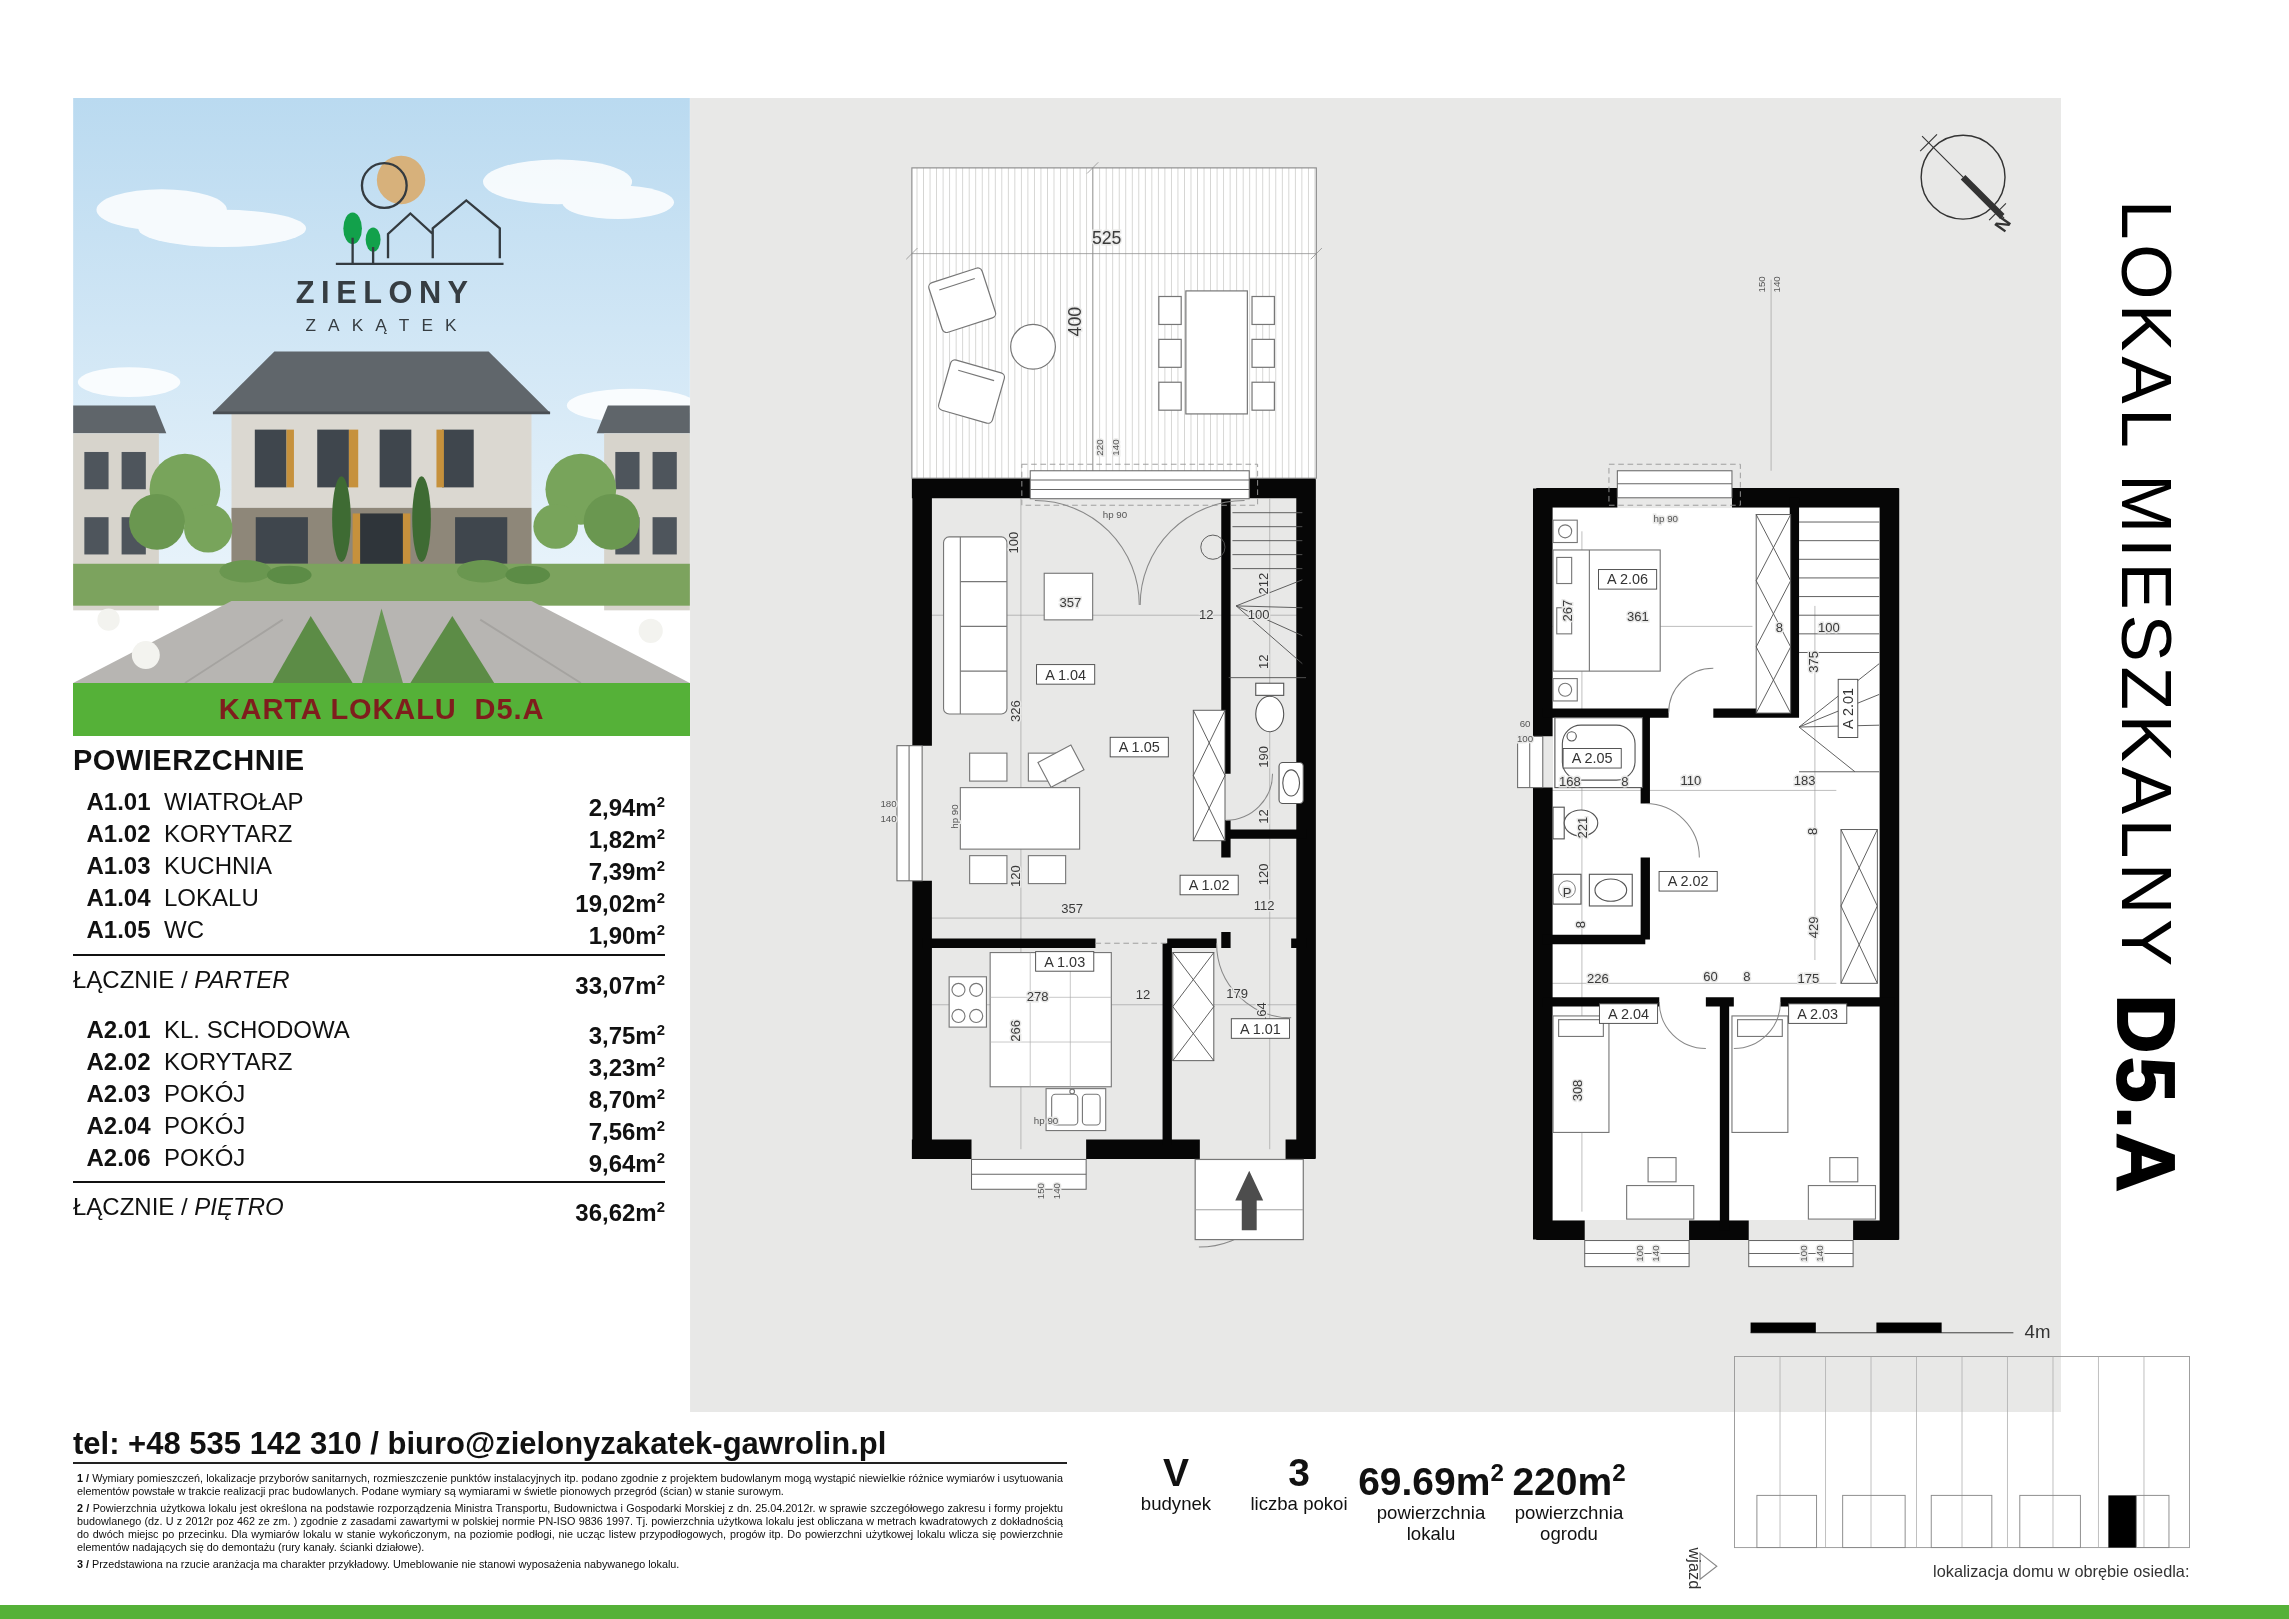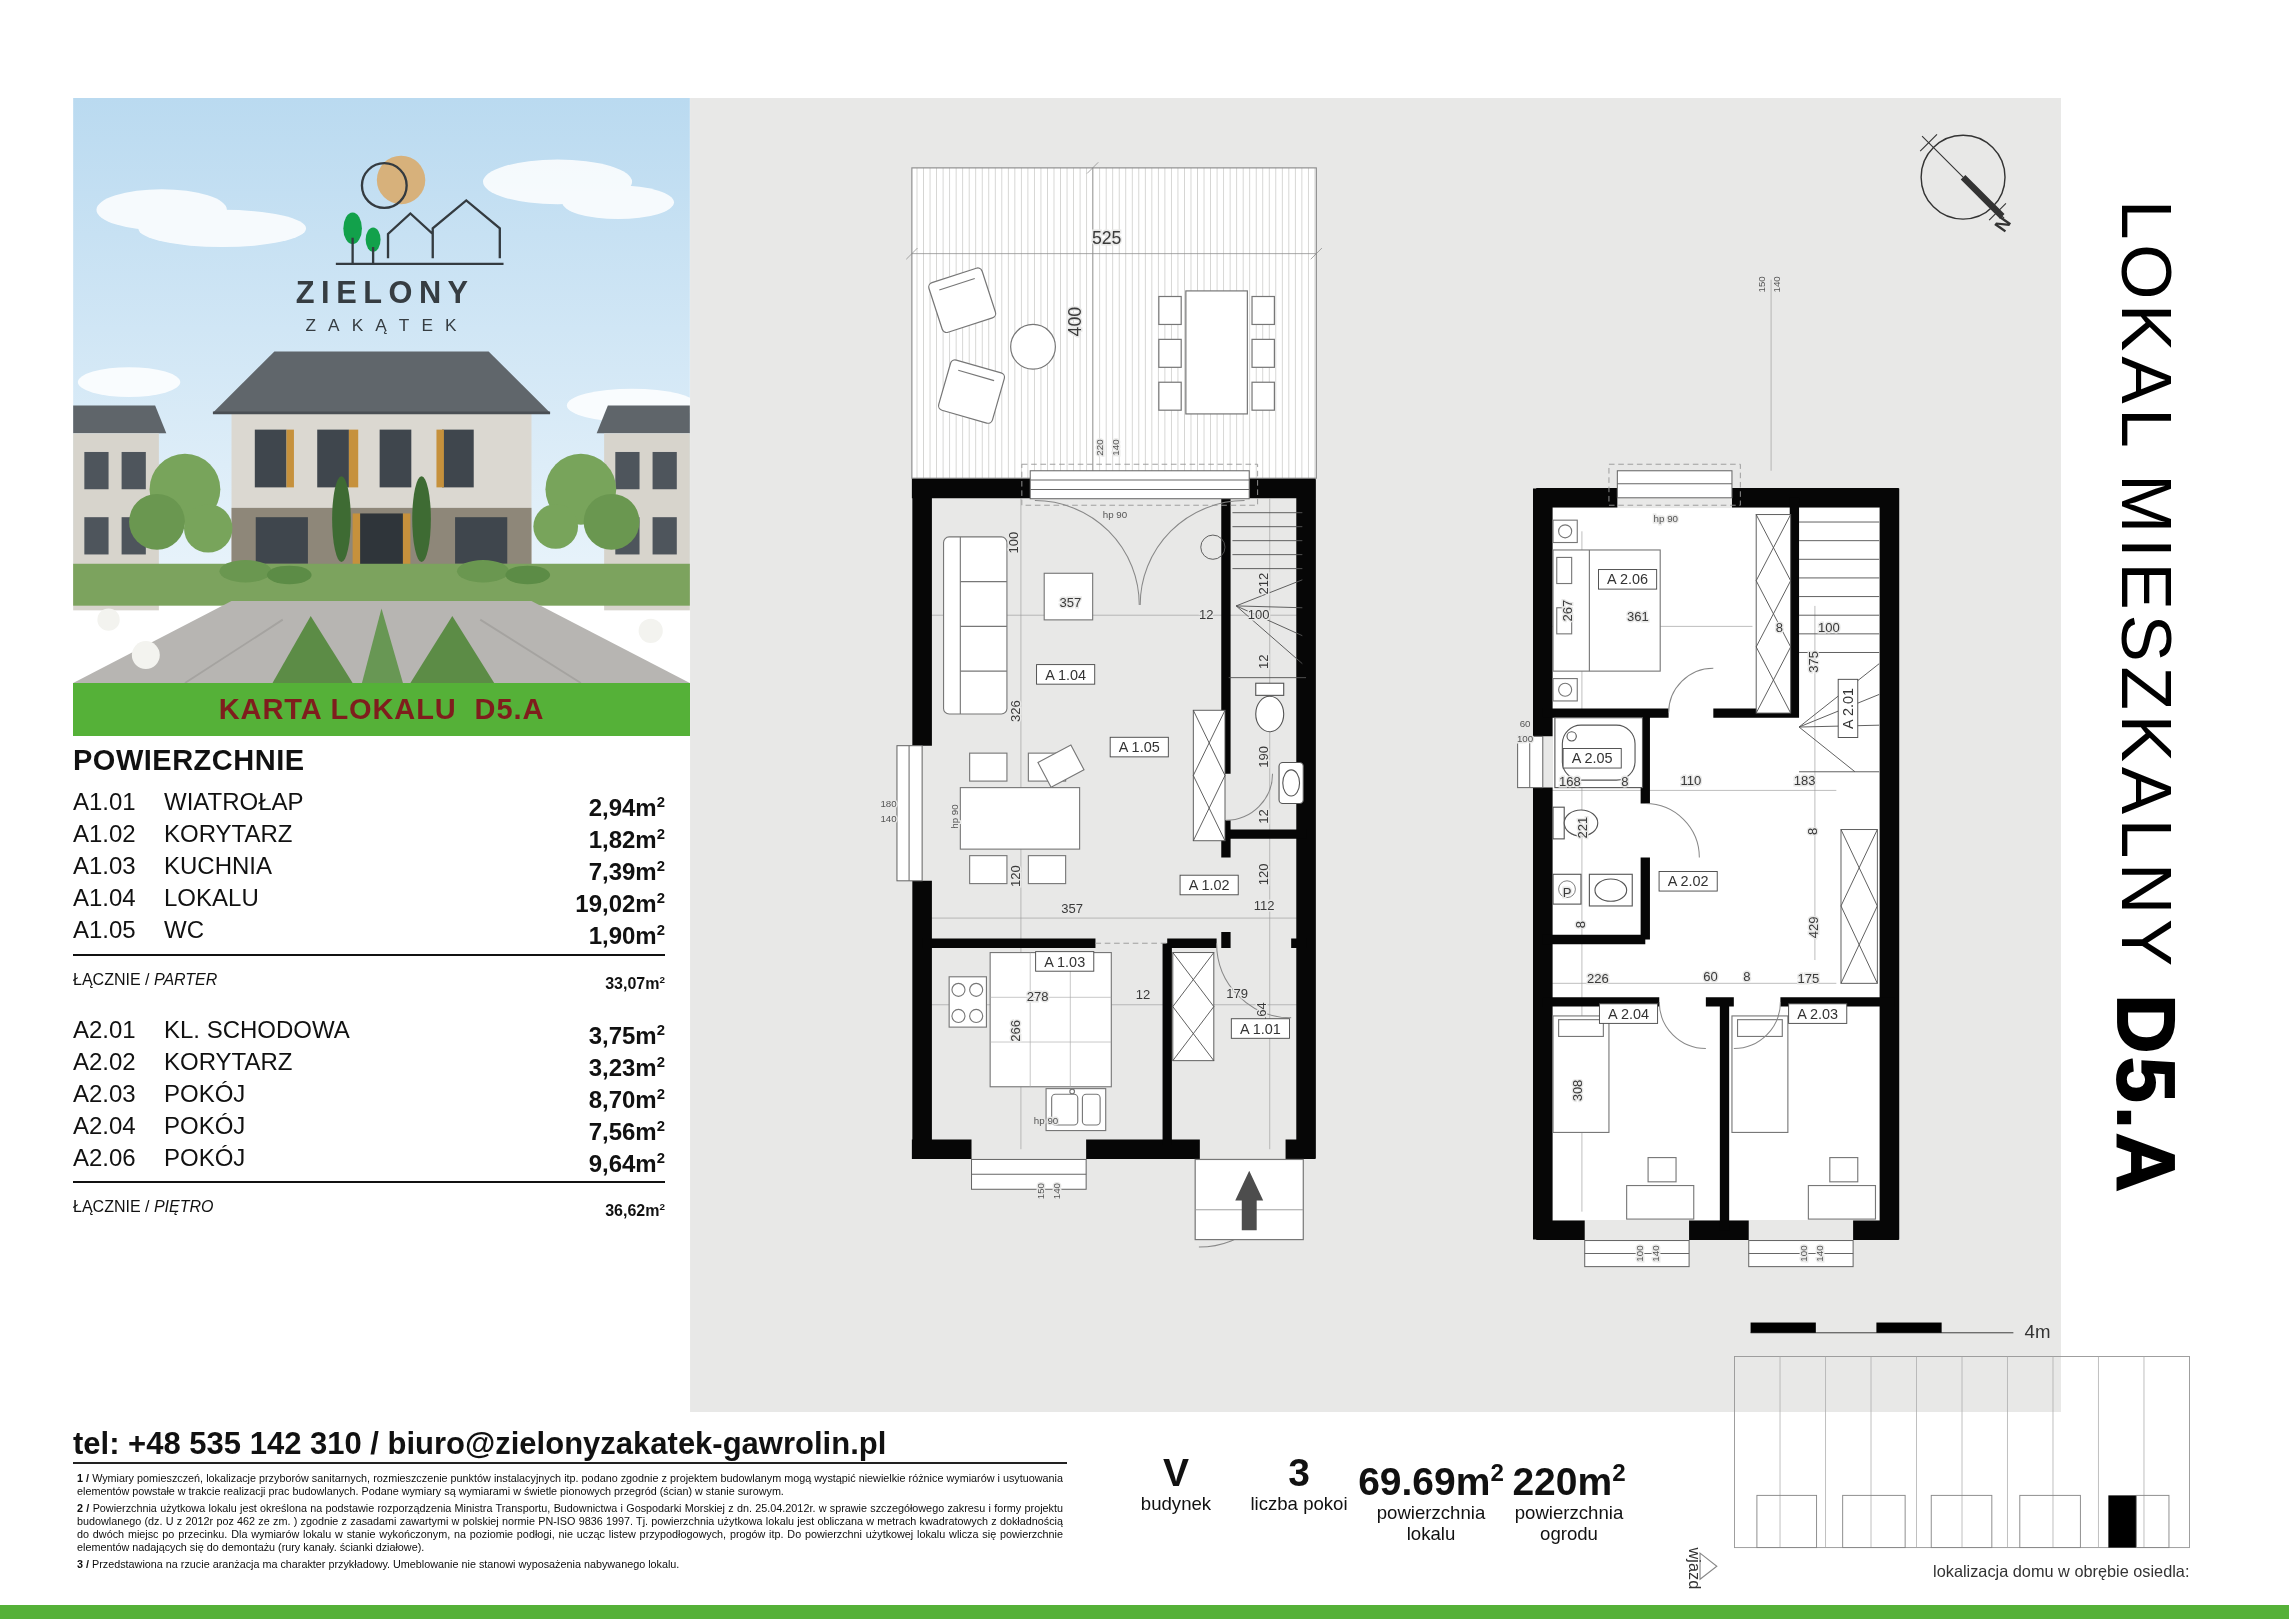--- a/index.html
+++ b/index.html
@@ -8,26 +8,26 @@
   .abs{position:absolute;}
 
   
   #photo{left:73px;top:98px;width:588px;height:585px;}
   #banner{left:73px;top:683px;width:617px;height:53px;background:#55b138;color:#7f1d1d;
           font-size:29px;font-weight:bold;display:flex;align-items:center;justify-content:center;
           white-space:pre;letter-spacing:0.9px;}
   #areas{left:73px;top:744px;width:592px;}
   #areas h2{margin:0 0 9.3px 0;font-size:29px;letter-spacing:0.5px;}
   .arow{display:flex;height:32px;line-height:32px;font-size:24px;}
-  .arow .code{width:91px;font-weight:normal;}
+  .arow .code{width:91px;font-weight:bold;text-align:center;}
   .arow .nm{flex:1;}
   .arow .val{font-weight:bold;}
   sup{font-size:.62em;}
   .sep{border:none;border-top:2.3px solid #111;margin:7.5px 0 0 0;}
-  .total{display:flex;height:45px;line-height:48px;font-size:16px;margin-bottom:13px;}
+  .total{display:flex;height:45px;line-height:48px;font-size:24px;margin-bottom:13px;}
   .total .lbl{flex:1;}
   .total .lbl i{font-style:italic;}
   .total .val{font-weight:bold;}
 
   
   #plans{left:690px;top:98px;width:1371px;height:1314px;}
   text.dim{font-family:"Liberation Sans",sans-serif;font-size:14px;fill:#3a3a3a;
            paint-order:stroke;stroke:#e8e8e7;stroke-width:3px;}
   text.dim.sm{font-size:10.5px;fill:#555;}
   text.dim.bg{font-size:19px;}

